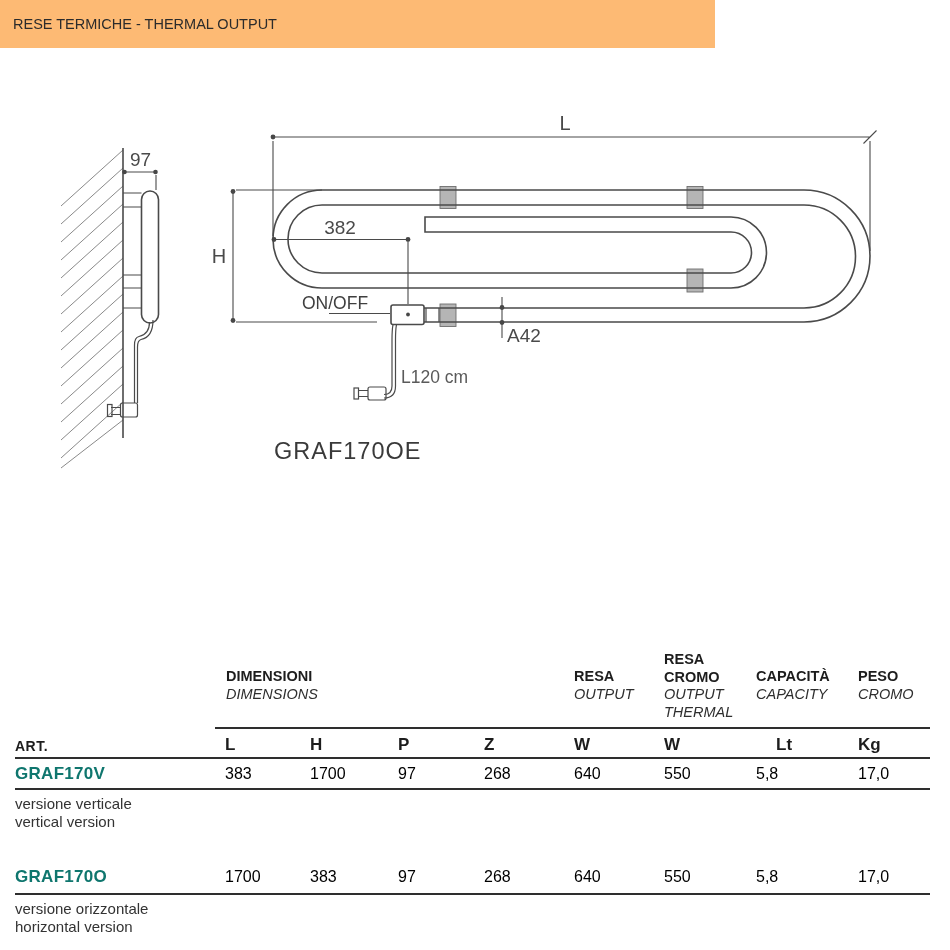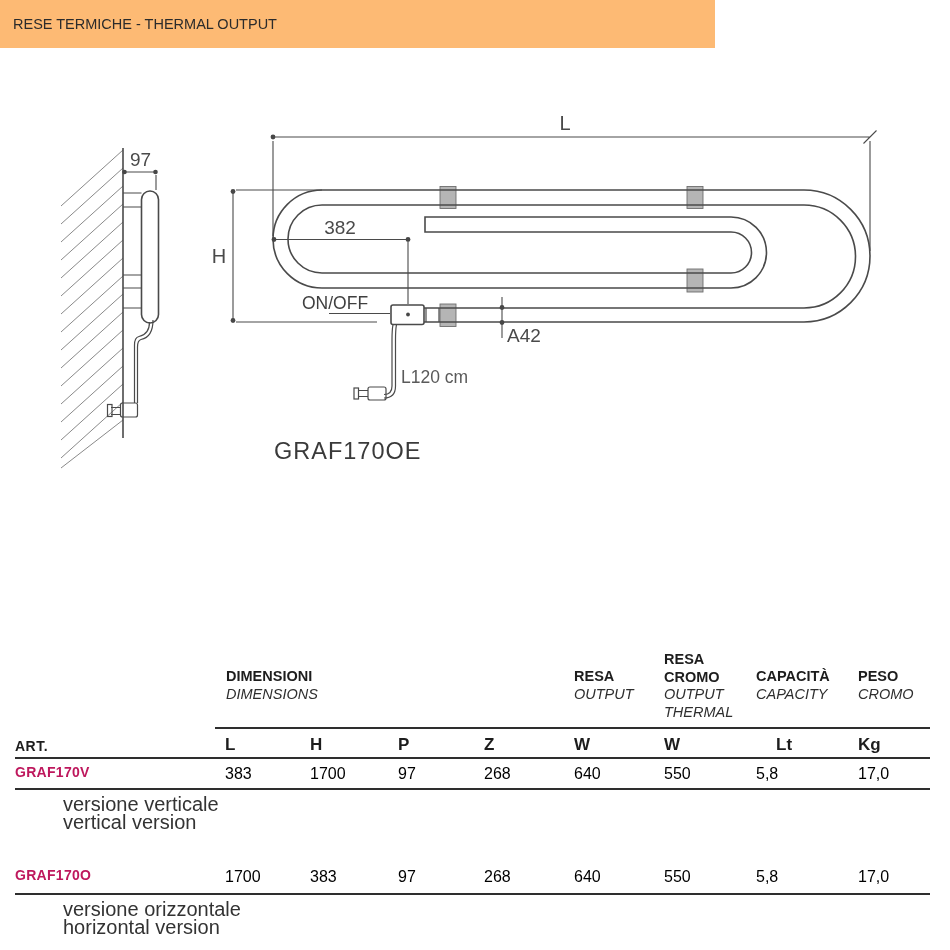--- a/index.html
+++ b/index.html
@@ -25,23 +25,23 @@
         padding:0 8px 0 13px;box-sizing:border-box;}
   .band-line{font-size:14.5px;line-height:20px;color:#2b2b2b;white-space:nowrap;}
   .band-bold{font-weight:bold;}
   .band-right{text-align:right;}
   .grp{line-height:17.5px;font-size:14.5px;white-space:nowrap;}
   .grp .it{font-weight:bold;color:#1d1d1d;}
   .grp .en{font-style:italic;color:#2e2e2e;}
   .rule{background:#2e2e2e;height:2px;}
   .art-hdr{font-size:14px;font-weight:bold;letter-spacing:0.5px;color:#1d1d1d;}
   .unit{font-size:17px;font-weight:bold;color:#1d1d1d;}
-  .art-cell{font-size:14px;font-weight:bold;color:#be185d;letter-spacing:0.3px;}
+  .art-cell{font-size:17px;font-weight:bold;color:#0f766e;letter-spacing:0.3px;}
   .val{font-size:16px;color:#000000;}
-  .note{font-size:20px;line-height:18px;color:#333;margin-left:48px;}
+  .note{font-size:15px;line-height:18px;color:#333;}
 </style>
 </head>
 <body>
 
 <div id="page">
 
   <svg id="drawing" viewBox="0 0 950 570" xmlns="http://www.w3.org/2000/svg">
 
     <g>
       <path class="hatch" d="

